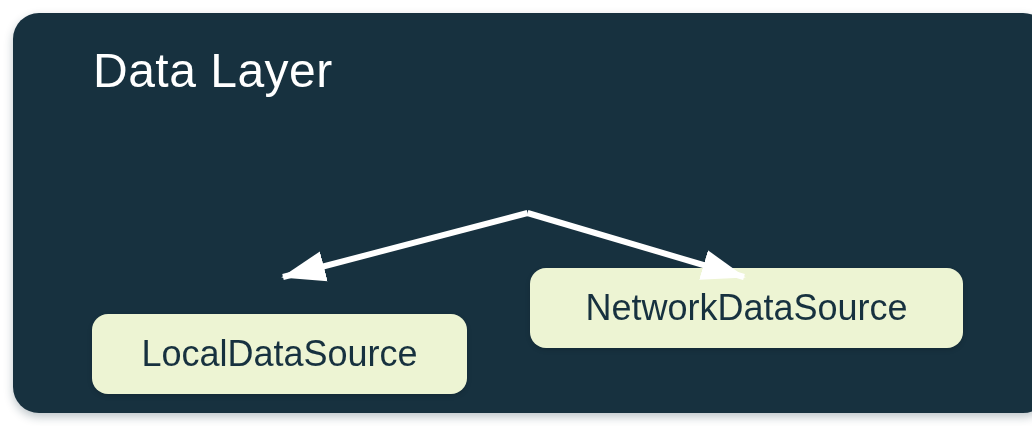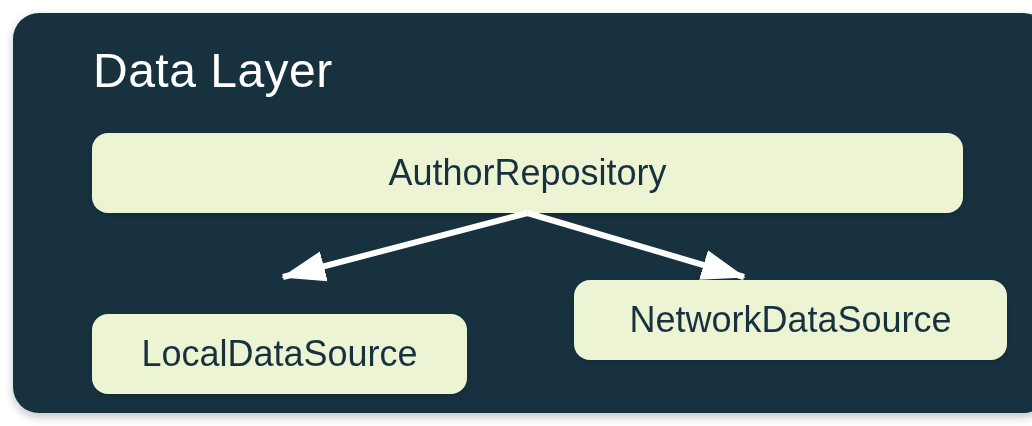--- a/index.html
+++ b/index.html
@@ -51,21 +51,21 @@
   }
   .node span {
     font-size: 36px;
     line-height: 1;
     font-weight: 400;
     color: var(--node-text, #17313F);
     white-space: nowrap;
   }
   .node-author  { left: 79px;  top: 120px; width: 871px; height: 80px; }
   .node-local   { left: 79px;  top: 265px; width: 375px; height: 80px; margin-top: 36px; }
-  .node-network { left: 517px; top: 267px; width: 433px; height: 80px; margin-left: 44px; }
+  .node-network { left: 517px; top: 255px; width: 433px; height: 80px; }
   .edges {
     position: absolute;
     left: 0;
     top: 0;
     width: 1006px;
     height: 400px;
     pointer-events: none;
   }
   .edge-line {
     stroke: var(--arrow, #ffffff);
@@ -75,23 +75,20 @@
   }
 </style>
 </head>
 <body style="--page-bg: #FFFFFF; --container-bg: #17313F; --node-bg: #EDF4D3; --node-text: #17313F; --title-text: #FFFFFF; --arrow: #FFFFFF;">
 
 <div class="canvas">
   <div class="group">
 
     <div class="group-title">Data Layer</div>
 
-    <div class="node node-author">
-      <span>AuthorRepository</span>
-    </div>
 
     <div class="node node-local">
       <span>LocalDataSource</span>
     </div>
 
     <div class="node node-network">
       <span>NetworkDataSource</span>
     </div>
 
     <svg class="edges" viewBox="0 0 1006 400" xmlns="http://www.w3.org/2000/svg">

